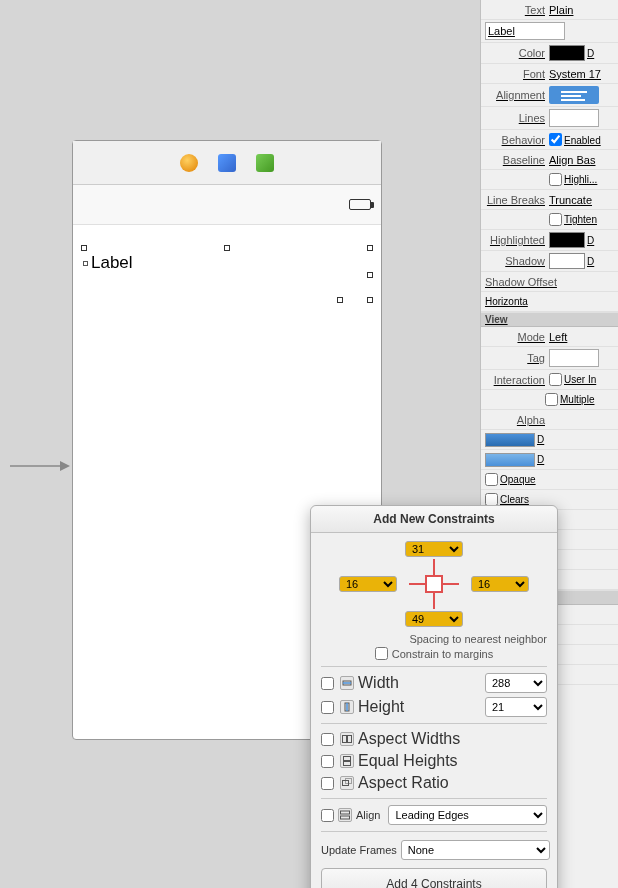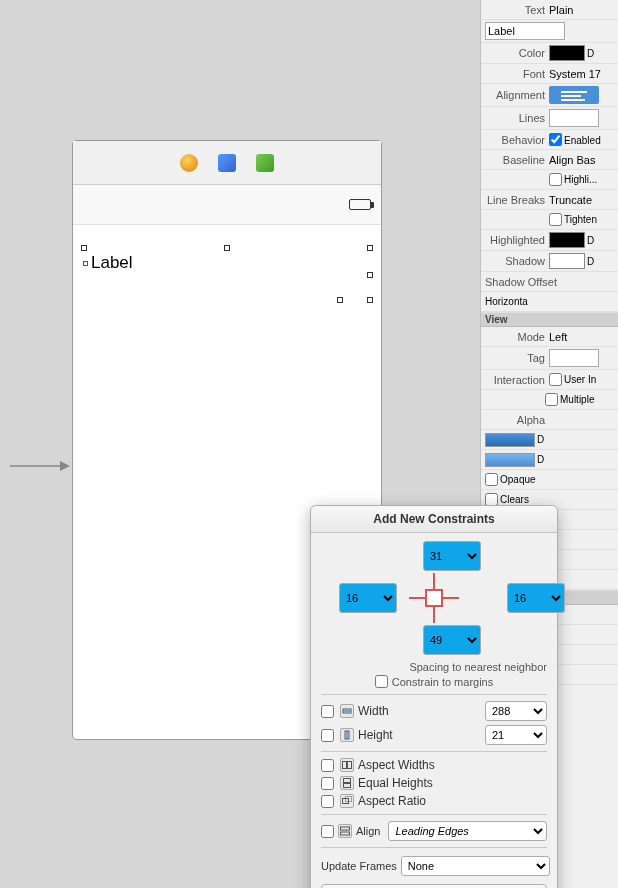--- a/index.html
+++ b/index.html
@@ -202,28 +202,27 @@
       display: flex;
       align-items: center;
       gap: 4px;
     }
 
     .spacing-bottom {
       margin-top: 2px;
     }
 
     .spacing-select {
-      height: 30px;
-      font-size: 11px;
-      background: #0ea5e9;
+      height: 16px;
+      font-size: 11px;
+      background: #eab308;
       border: 1px solid #aaa;
       border-radius: 3px;
       padding: 0 2px;
       width: 58px;
-      margin-left: 36px;
     }
 
     .constraints-note {
       font-size: 11px;
       color: #555;
       text-align: right;
       margin-bottom: 2px;
     }
 
     .constrain-margins-row {
@@ -250,21 +249,21 @@
       background: #e8e8e8;
       border: 1px solid #aaa;
       border-radius: 2px;
       display: inline-flex;
       align-items: center;
       justify-content: center;
       font-size: 8px;
     }
 
     .dim-label {
-      font-size: 12px;
+      font-size: 16px;
       color: #333;
       flex: 1;
     }
 
     .dim-select {
       height: 20px;
       font-size: 11px;
       background: white;
       border: 1px solid #aaa;
       border-radius: 3px;
@@ -286,21 +285,20 @@
     }
 
     .align-select {
       height: 20px;
       font-size: 11px;
       background: white;
       border: 1px solid #aaa;
       border-radius: 3px;
       flex: 1;
       padding: 0 2px;
-      font-style: italic;
     }
 
     .update-frames-row {
       display: flex;
       align-items: center;
       padding: 4px 0;
       gap: 4px;
     }
 
     .update-frames-label {
@@ -358,20 +356,21 @@
     .toolbar-icon-green {
       width: 18px; height: 18px;
       border-radius: 3px;
       background: linear-gradient(135deg, #77cc55, #449922);
       display: inline-block;
     }
 
     
     .right-panel-scroll {
       overflow: hidden;
+      text-decoration: underline;
     }
   </style>
 </head>
 <body>
 
 <div class="canvas-area">
 
   <div class="arrow-container">
     <svg width="60" height="20">
       <line x1="0" y1="10" x2="50" y2="10" stroke="#888" stroke-width="1.5"></line>

